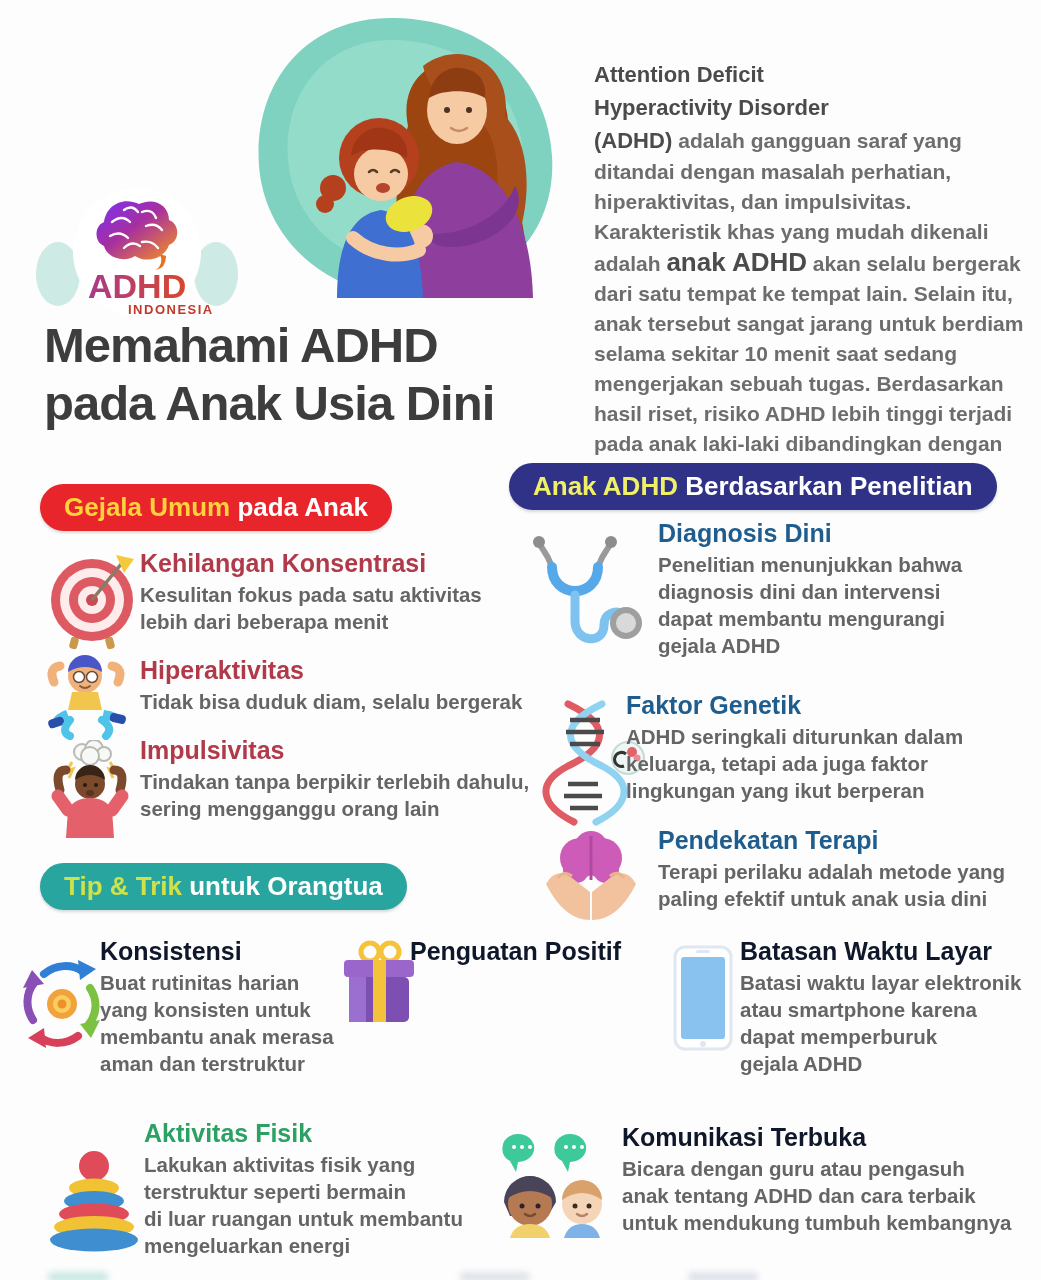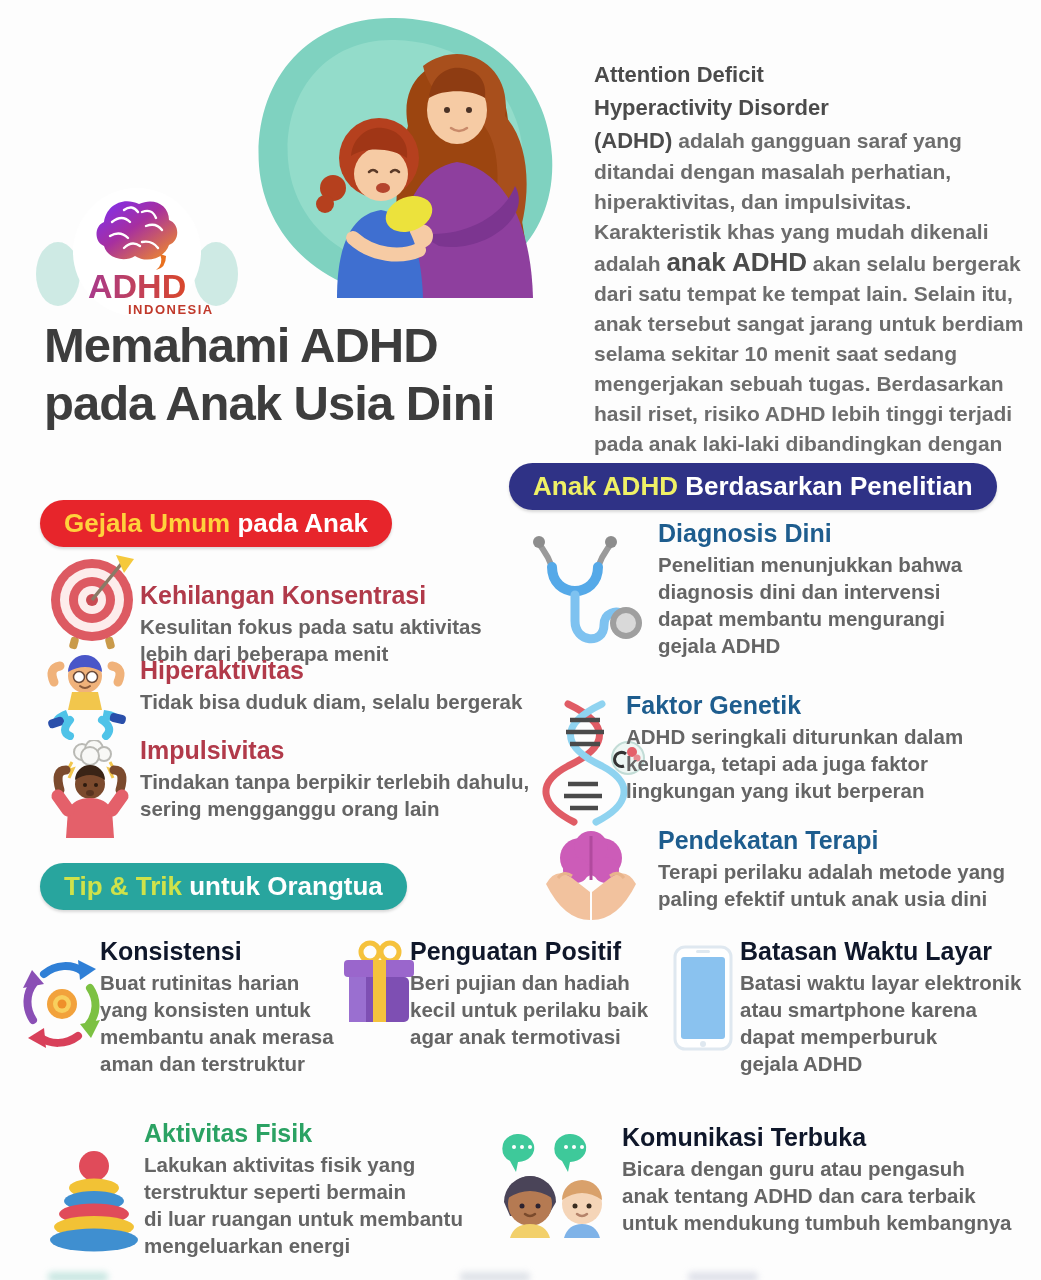--- a/index.html
+++ b/index.html
@@ -12,21 +12,21 @@
   .intro{left:594px;top:28px;width:444px;white-space:pre-line;
     font-size:21px;line-height:30px;color:#6d6d6d;font-weight:600;}
   .intro .big{font-size:22px;font-weight:800;color:#4b4b4b;line-height:33px;}
   .intro .biginline{font-size:26px;font-weight:800;color:#4b4b4b;}
   
   .title{left:44px;top:316px;width:540px;color:#3d3d3d;font-weight:800;
     font-size:49px;line-height:58px;letter-spacing:-1px;}
   
   .pill{height:47px;border-radius:26px;display:flex;align-items:center;
     padding:0 24px;font-weight:800;font-size:26px;white-space:pre;box-shadow:0 2px 3px rgba(0,0,0,0.15);}
-  .pill-gejala{left:40px;top:500px;background:#e7252b;}
+  .pill-gejala{left:40px;top:484px;background:#e7252b;}
   .pill-fakta{left:509px;top:463px;background:#2f3286;}
   .pill-tips{left:40px;top:863px;background:#28a59e;}
   .hl-yellow{color:#ffd23c;} .hl-lime{color:#eff066;} .hl-green{color:#cfe24a;}
   .pill .rest{color:#ffffff;}
   
   .item-title{font-weight:800;font-size:25px;line-height:30px;}
   .item-body{font-weight:700;font-size:20.5px;line-height:27px;color:#656565;white-space:pre-line;margin-top:3px;}
   .t-red{color:#b13a4a;} .t-blue{color:#1e5d8e;} .t-teal{color:#0f172a;} .t-green{color:#2ba263;}
   .icon-box{display:flex;align-items:center;justify-content:center;}
   
@@ -123,21 +123,21 @@
       <rect x="62" y="92" width="8" height="12" rx="3" fill="#c99a4a" transform="rotate(-15 66 98)"></rect>
       <circle cx="48" cy="55" r="41" fill="#dd5a62"></circle>
       <circle cx="48" cy="55" r="32" fill="#fdeceb"></circle>
       <circle cx="48" cy="55" r="23" fill="#dd5a62"></circle>
       <circle cx="48" cy="55" r="14" fill="#fdeceb"></circle>
       <circle cx="48" cy="55" r="6" fill="#c94a52"></circle>
       <line x1="48" y1="55" x2="78" y2="18" stroke="#8a7a66" stroke-width="3.5"></line>
       <path d="M72,10 L90,14 L80,28 Z" fill="#f5c93c"></path>
     </svg>
   </div>
-  <div class="abs" style="left:140px;top:548px;width:420px;margin-top:32px;">
+  <div class="abs" style="left:140px;top:548px;width:420px;">
     <div class="item-title t-red">Kehilangan Konsentrasi</div>
     <div class="item-body">Kesulitan fokus pada satu aktivitas
 lebih dari beberapa menit</div>
   </div>
 
   <div class="abs icon-box" style="left:40px;top:648px;width:92px;height:92px;">
     <svg width="92" height="92" viewBox="0 0 92 92">
       <path d="M14,34 Q8,20 20,18 M78,34 Q84,20 72,18" stroke="#f0b27a" stroke-width="9" fill="none" stroke-linecap="round"></path>
       <circle cx="45" cy="28" r="17" fill="#f0b27a"></circle>
       <path d="M28,24 A17 17 0 0 1 62,24 Q45,14 28,24 Z" fill="#4956c8"></path>
@@ -282,23 +282,20 @@
       <circle cx="36" cy="20" r="9" fill="none" stroke="#f5c23c" stroke-width="5"></circle>
       <circle cx="56" cy="20" r="9" fill="none" stroke="#f5c23c" stroke-width="5"></circle>
       <rect x="10" y="28" width="70" height="17" rx="4" fill="#9a66cc"></rect>
       <rect x="15" y="45" width="60" height="45" rx="5" fill="#7e4fb3"></rect>
       <rect x="15" y="45" width="17" height="45" fill="#9a6fd0"></rect>
       <rect x="39" y="28" width="13" height="62" fill="#f5c23c"></rect>
     </svg>
   </div>
   <div class="abs" style="left:410px;top:936px;width:280px;">
     <div class="item-title t-teal">Penguatan Positif</div>
-    <div class="item-body">Beri pujian dan hadiah
-kecil untuk perilaku baik
-agar anak termotivasi</div>
   </div>
 
   <div class="abs icon-box" style="left:672px;top:944px;width:62px;height:108px;">
     <svg width="62" height="108" viewBox="0 0 62 108">
       <rect x="3" y="3" width="56" height="102" rx="10" fill="#ffffff" stroke="#dfe8f0" stroke-width="3"></rect>
       <rect x="9" y="13" width="44" height="82" rx="3" fill="#8ac2ef"></rect>
       <rect x="24" y="6" width="14" height="3" rx="1.5" fill="#dfe8f0"></rect>
       <circle cx="31" cy="100" r="3" fill="#dfe8f0"></circle>
     </svg>
   </div>

